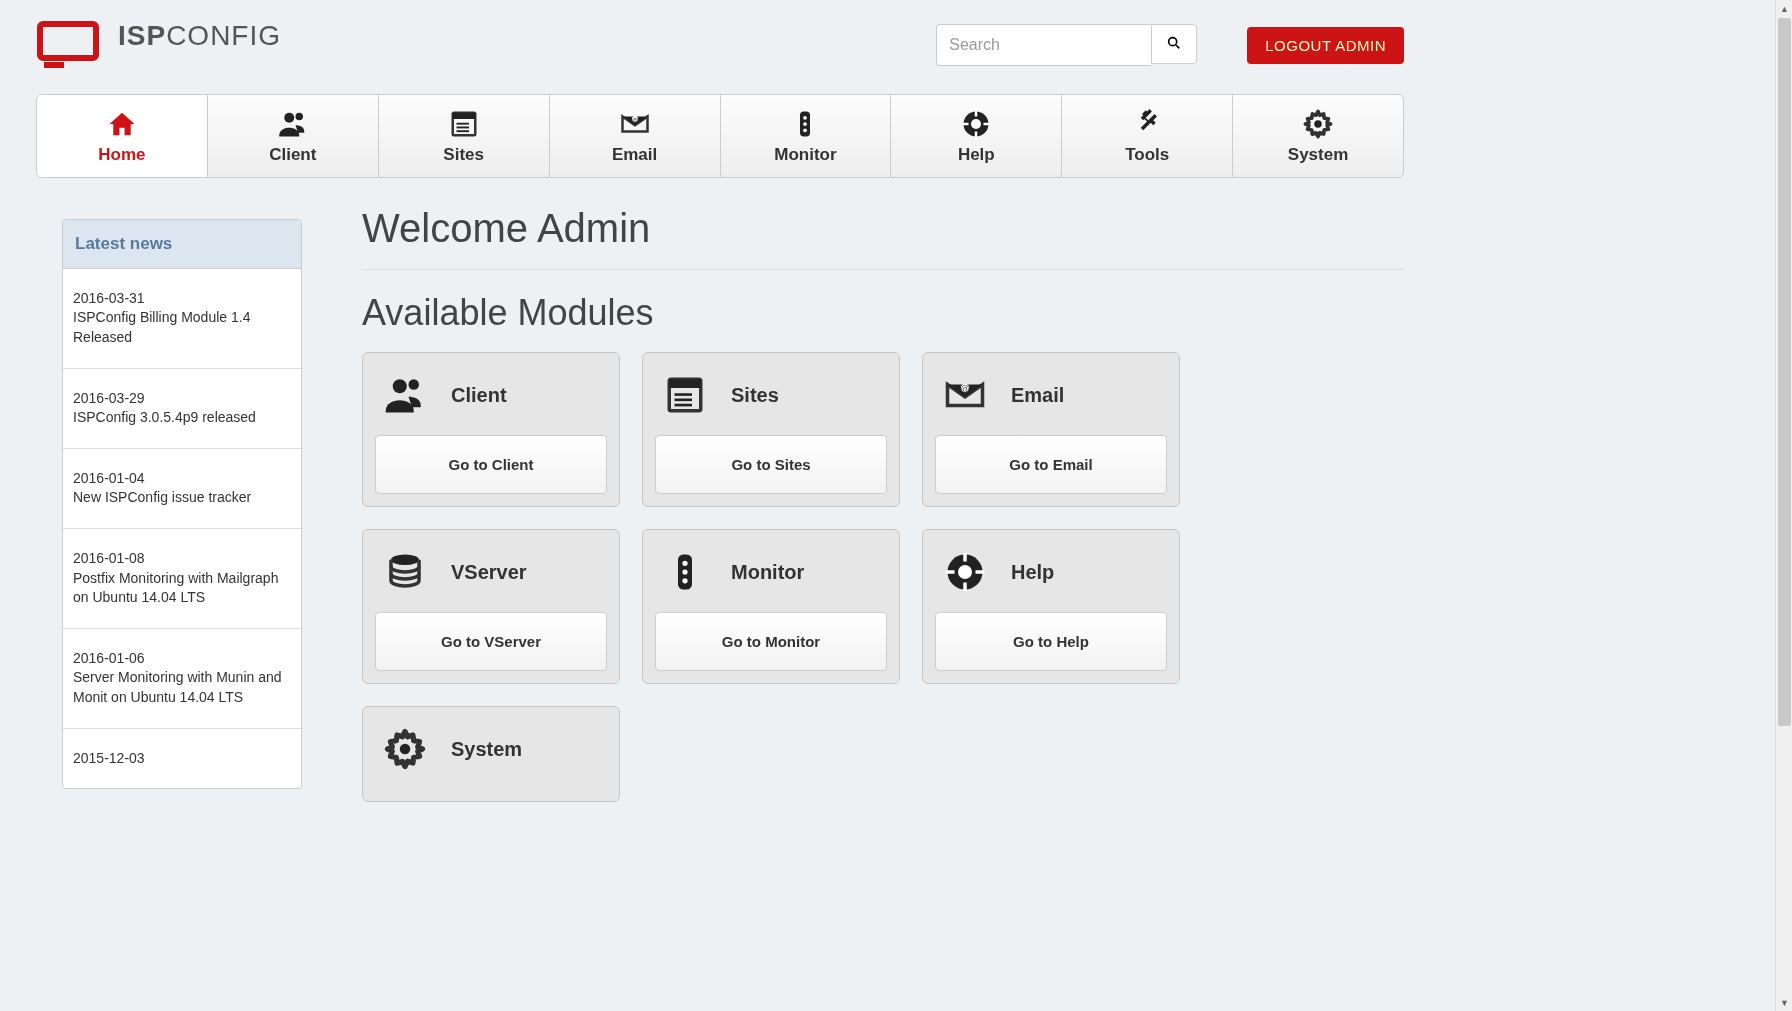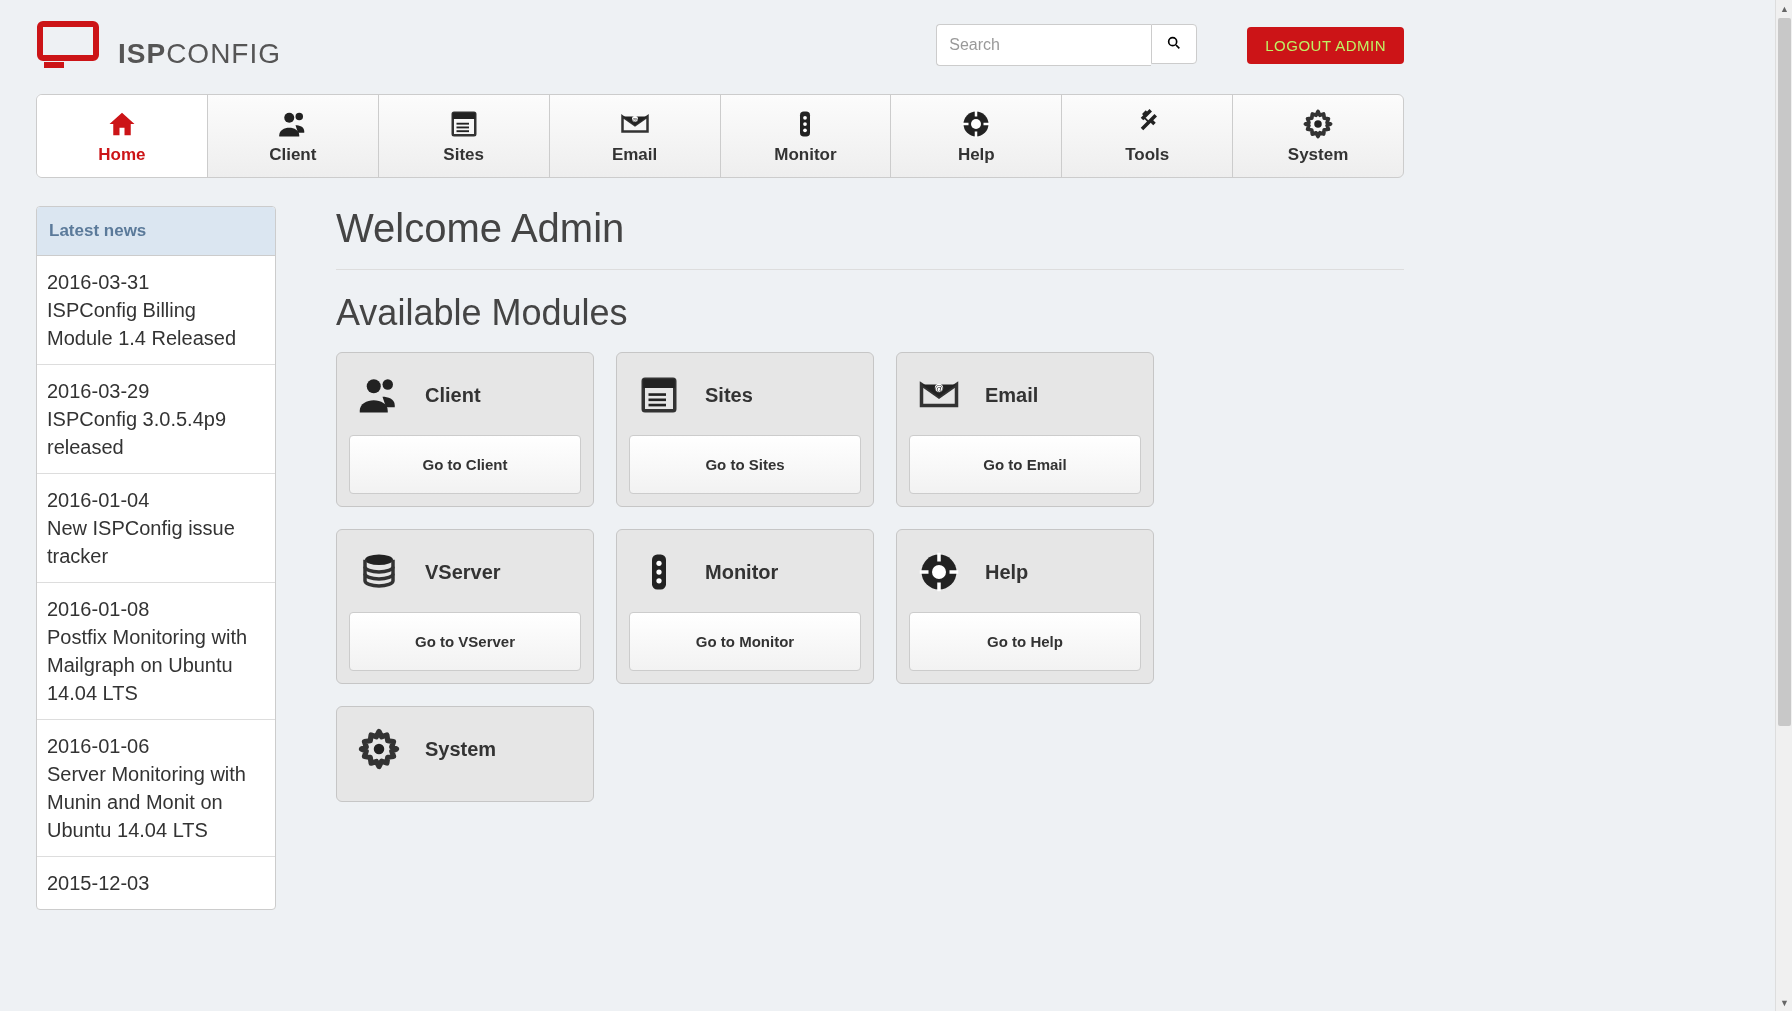--- a/index.html
+++ b/index.html
@@ -10,21 +10,21 @@
   font-size: 14px;
 }
 .page { width: 1440px; margin: 0; padding: 0; }
 .topbar {
   display: flex;
   align-items: center;
   padding: 20px 36px 10px 36px;
 }
 .logo {
   display: flex;
-  align-items: flex-end;
+  align-items: flex-start;
   font-size: 28px;
   font-weight: 300;
   color: #555;
   letter-spacing: 1px;
 }
 .logo-mark {
   width: 70px;
   height: 50px;
   position: relative;
   margin-right: 12px;
@@ -58,21 +58,21 @@
   border: 1px solid #ccc;
   background: #fff;
   border-radius: 0 4px 4px 0;
   cursor: pointer;
   display: flex;
   align-items: center;
   justify-content: center;
 }
 .logout-btn {
   background: #cc1417;
-  color: #bef264;
+  color: #fef9c3;
   border: none;
   border-radius: 4px;
   padding: 10px 18px;
   font-size: 15px;
   font-weight: 500;
   cursor: pointer;
   letter-spacing: 0.5px;
 }
 
 .mainnav {
@@ -103,43 +103,44 @@
   color: #cc1417;
 }
 .mainnav-item .nav-icon { height: 30px; display:flex; align-items:center; justify-content:center; }
 .mainnav-item .nav-icon svg { fill: #222; }
 .mainnav-item.active .nav-icon svg { fill: #cc1417; }
 
 .content {
   display: flex;
   padding: 28px 36px;
   gap: 60px;
-  align-items: flex-start;
+  align-items: center;
+  margin-left: 26px;
 }
 
 .sidebar {
   width: 240px;
   flex-shrink: 0;
   border: 1px solid #ccc;
   border-radius: 4px;
   overflow: hidden;
   background: #fff;
 }
 .sidebar-header {
   background: #dbe6f1;
   padding: 14px 12px;
   font-size: 17px;
   font-weight: 600;
   color: #5b7a9a;
   border-bottom: 1px solid #ccc;
 }
 .news-item {
-  padding: 12px 10px;
+  padding: 20px 10px;
   border-bottom: 1px solid #ddd;
-  font-size: 20px;
+  font-size: 14px;
   color: #333;
   line-height: 1.4;
 }
 .news-item:last-child { border-bottom: none; }
 .news-date { color: #333; }
 .news-title { color: #333; }
 
 .main {
   flex: 1;
 }

